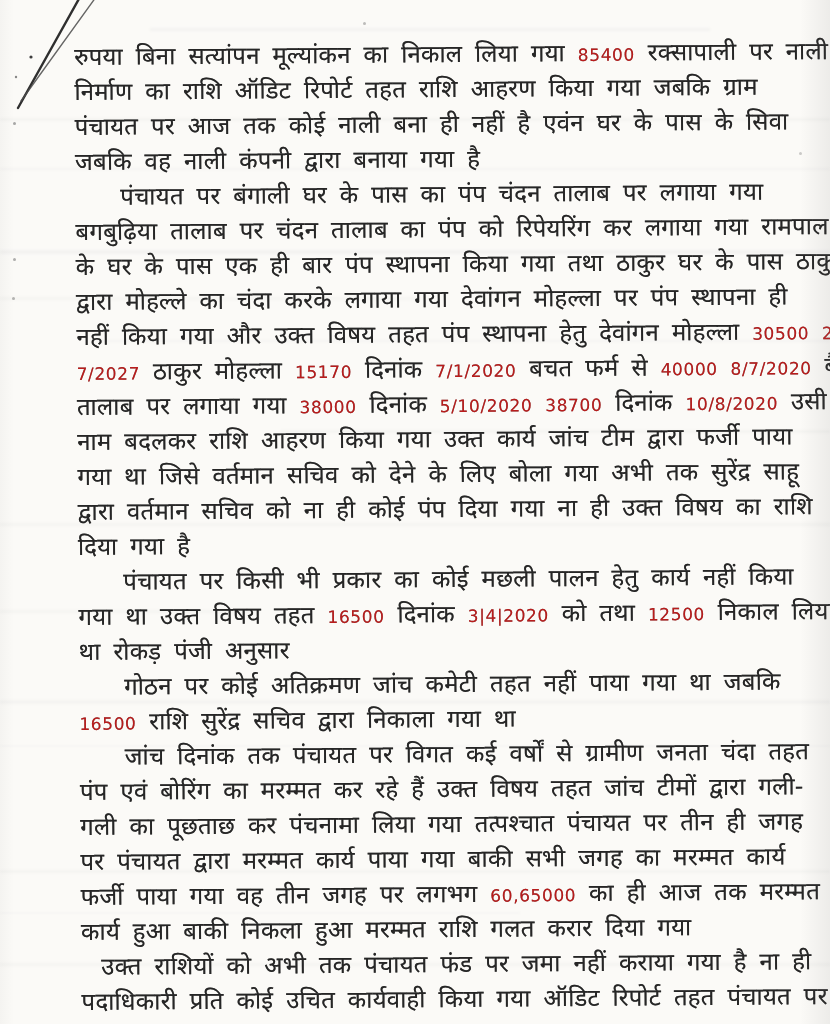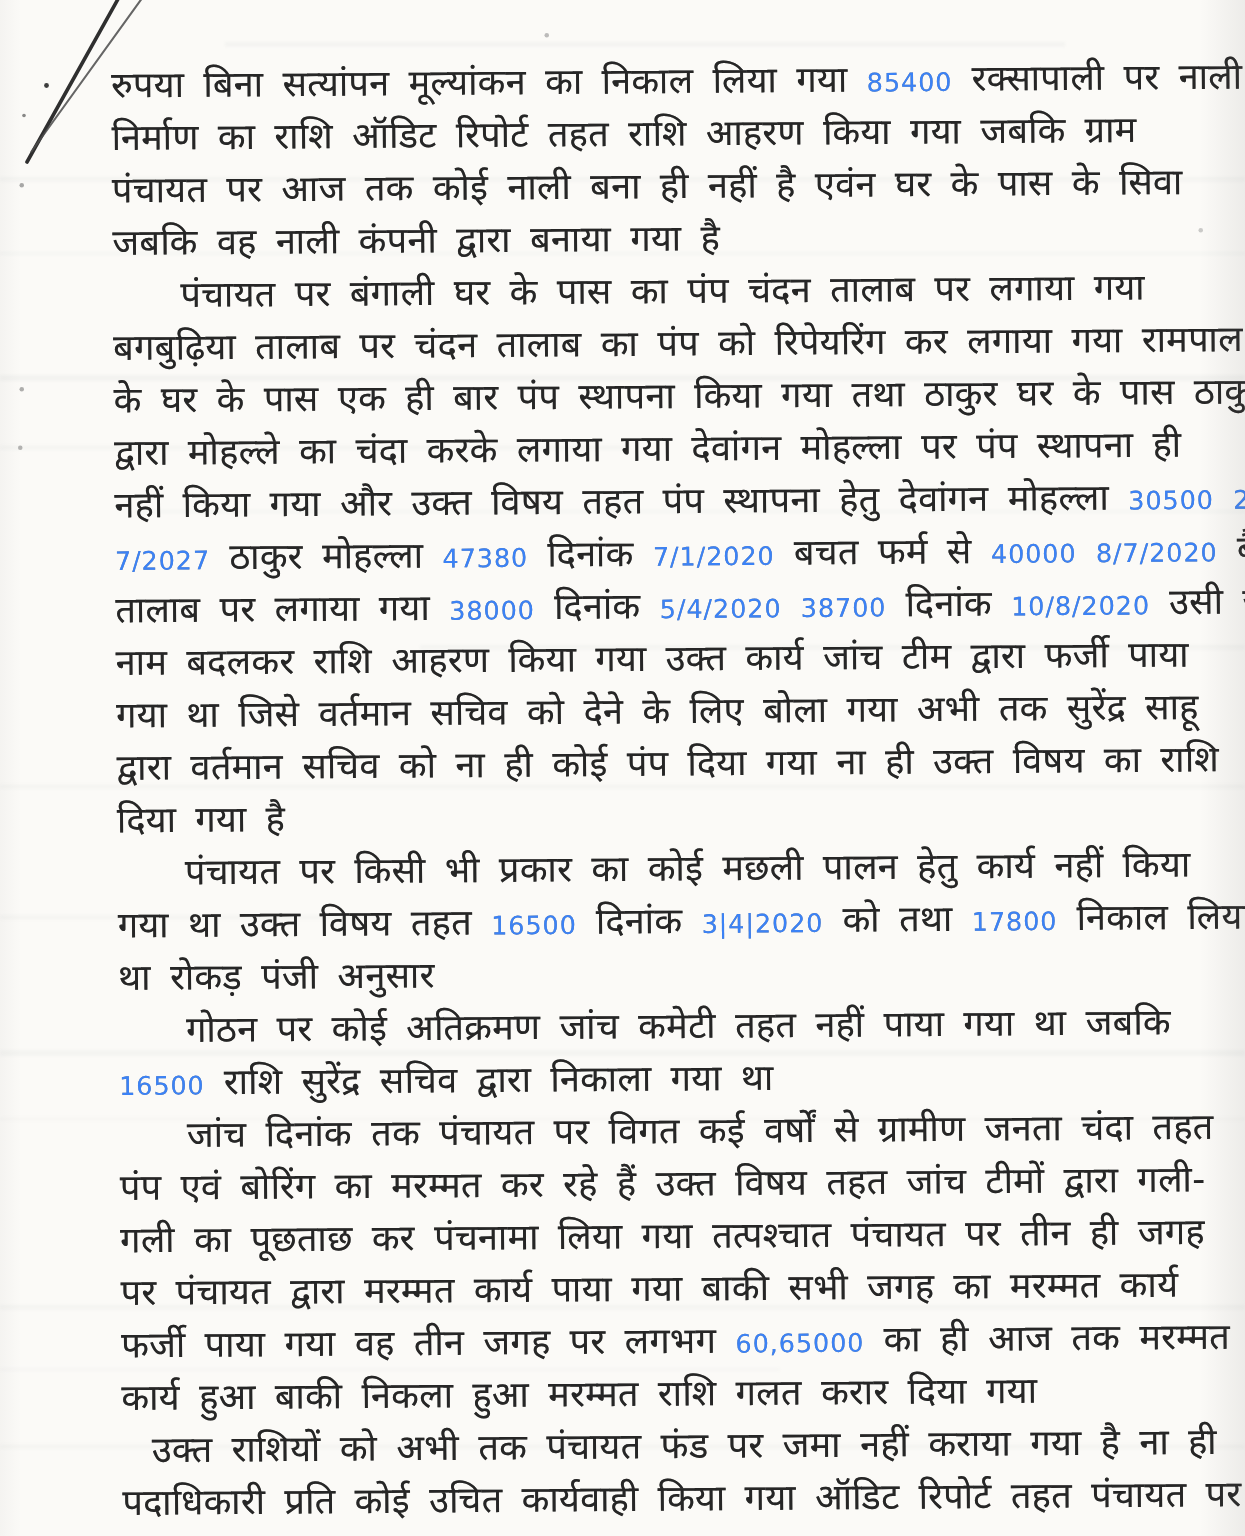--- a/index.html
+++ b/index.html
@@ -44,21 +44,21 @@
     font-size:24px;
     white-space:nowrap;
     word-spacing:5px;
     letter-spacing:0.2px;
     color:#262626;
     text-shadow:0 0 0.4px rgba(40,40,40,0.55);
   }
   .line .num{
     font-size:17px;
     letter-spacing:0.6px;
-    color:#3b82f6;
+    color:#b91c1c;
   }
   .line.indent{padding-left:45px;}
   .line.indent-sm{padding-left:20px;}
 </style>
 </head>
 <body>
 
 <div class="page">
 
   <svg class="pen-mark" width="160" height="150" viewBox="0 0 160 150" aria-hidden="true">
@@ -92,28 +92,28 @@
   <div class="text-block">
       <div class="line">रुपया बिना सत्यांपन मूल्यांकन का निकाल लिया गया <span class="num">85400</span> रक्सापाली पर नाली</div>
       <div class="line">निर्माण का राशि ऑडिट रिपोर्ट तहत राशि आहरण किया गया जबकि ग्राम</div>
       <div class="line">पंचायत पर आज तक कोई नाली बना ही नहीं है एवंन घर के पास के सिवा</div>
       <div class="line">जबकि वह नाली कंपनी द्वारा बनाया गया है</div>
       <div class="line indent">पंचायत पर बंगाली घर के पास का पंप चंदन तालाब पर लगाया गया</div>
       <div class="line">बगबुढ़िया तालाब पर चंदन तालाब का पंप को रिपेयरिंग कर लगाया गया रामपाल</div>
       <div class="line">के घर के पास एक ही बार पंप स्थापना किया गया तथा ठाकुर घर के पास ठाकुर</div>
       <div class="line">द्वारा मोहल्ले का चंदा करके लगाया गया देवांगन मोहल्ला पर पंप स्थापना ही</div>
       <div class="line">नहीं किया गया और उक्त विषय तहत पंप स्थापना हेतु देवांगन मोहल्ला <span class="num">30500</span> <span class="num">24/</span></div>
-      <div class="line"><span class="num">7/2027</span> ठाकुर मोहल्ला <span class="num">47380</span> दिनांक <span class="num">7/1/2020</span> बचत फर्म से <span class="num">40000</span> <span class="num">8/7/2020</span> बैग बुढ़िया</div>
-      <div class="line">तालाब पर लगाया गया <span class="num">38000</span> दिनांक <span class="num">5/4/2020</span> <span class="num">38700</span> दिनांक <span class="num">10/8/2020</span> उसी जगह का</div>
+      <div class="line"><span class="num">7/2027</span> ठाकुर मोहल्ला <span class="num">15170</span> दिनांक <span class="num">7/1/2020</span> बचत फर्म से <span class="num">40000</span> <span class="num">8/7/2020</span> बैग बुढ़िया</div>
+      <div class="line">तालाब पर लगाया गया <span class="num">38000</span> दिनांक <span class="num">5/10/2020</span> <span class="num">38700</span> दिनांक <span class="num">10/8/2020</span> उसी जगह का</div>
       <div class="line">नाम बदलकर राशि आहरण किया गया उक्त कार्य जांच टीम द्वारा फर्जी पाया</div>
       <div class="line">गया था जिसे वर्तमान सचिव को देने के लिए बोला गया अभी तक सुरेंद्र साहू</div>
       <div class="line">द्वारा वर्तमान सचिव को ना ही कोई पंप दिया गया ना ही उक्त विषय का राशि</div>
       <div class="line">दिया गया है</div>
       <div class="line indent">पंचायत पर किसी भी प्रकार का कोई मछली पालन हेतु कार्य नहीं किया</div>
-      <div class="line">गया था उक्त विषय तहत <span class="num">16500</span> दिनांक <span class="num">3|4|2020</span> को तथा <span class="num">17800</span> निकाल लिया गया</div>
+      <div class="line">गया था उक्त विषय तहत <span class="num">16500</span> दिनांक <span class="num">3|4|2020</span> को तथा <span class="num">12500</span> निकाल लिया गया</div>
       <div class="line">था रोकड़ पंजी अनुसार</div>
       <div class="line indent">गोठन पर कोई अतिक्रमण जांच कमेटी तहत नहीं पाया गया था जबकि</div>
       <div class="line"><span class="num">16500</span> राशि सुरेंद्र सचिव द्वारा निकाला गया था</div>
       <div class="line indent">जांच दिनांक तक पंचायत पर विगत कई वर्षों से ग्रामीण जनता चंदा तहत</div>
       <div class="line">पंप एवं बोरिंग का मरम्मत कर रहे हैं उक्त विषय तहत जांच टीमों द्वारा गली-</div>
       <div class="line">गली का पूछताछ कर पंचनामा लिया गया तत्पश्चात पंचायत पर तीन ही जगह</div>
       <div class="line">पर पंचायत द्वारा मरम्मत कार्य पाया गया बाकी सभी जगह का मरम्मत कार्य</div>
       <div class="line">फर्जी पाया गया वह तीन जगह पर लगभग <span class="num">60,65000</span> का ही आज तक मरम्मत</div>
       <div class="line">कार्य हुआ बाकी निकला हुआ मरम्मत राशि गलत करार दिया गया</div>
       <div class="line indent-sm">उक्त राशियों को अभी तक पंचायत फंड पर जमा नहीं कराया गया है ना ही</div>

